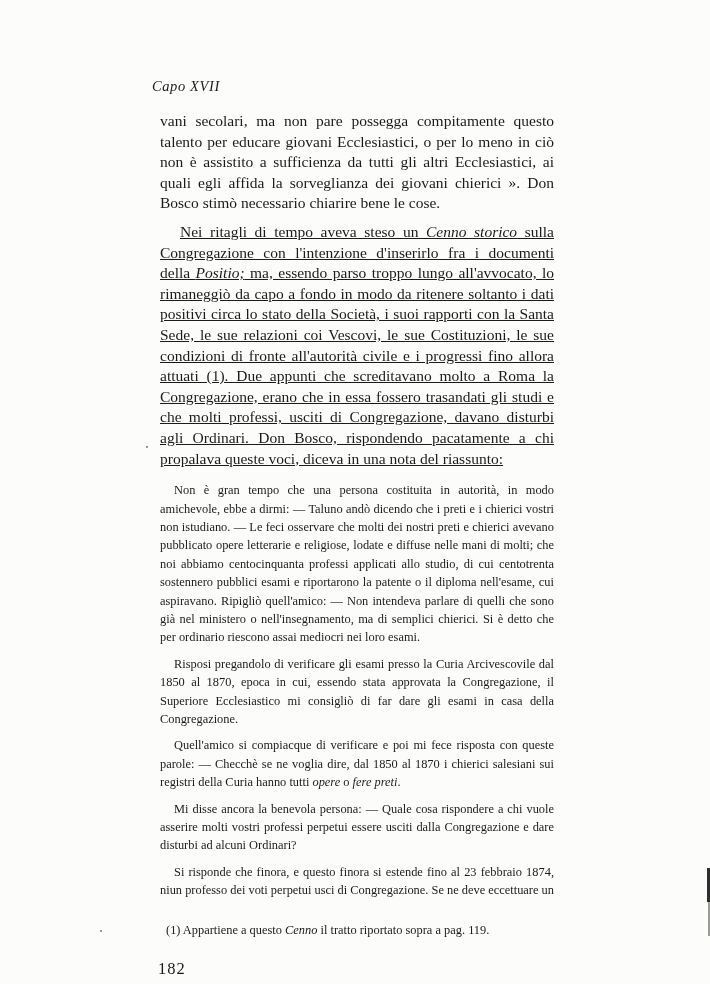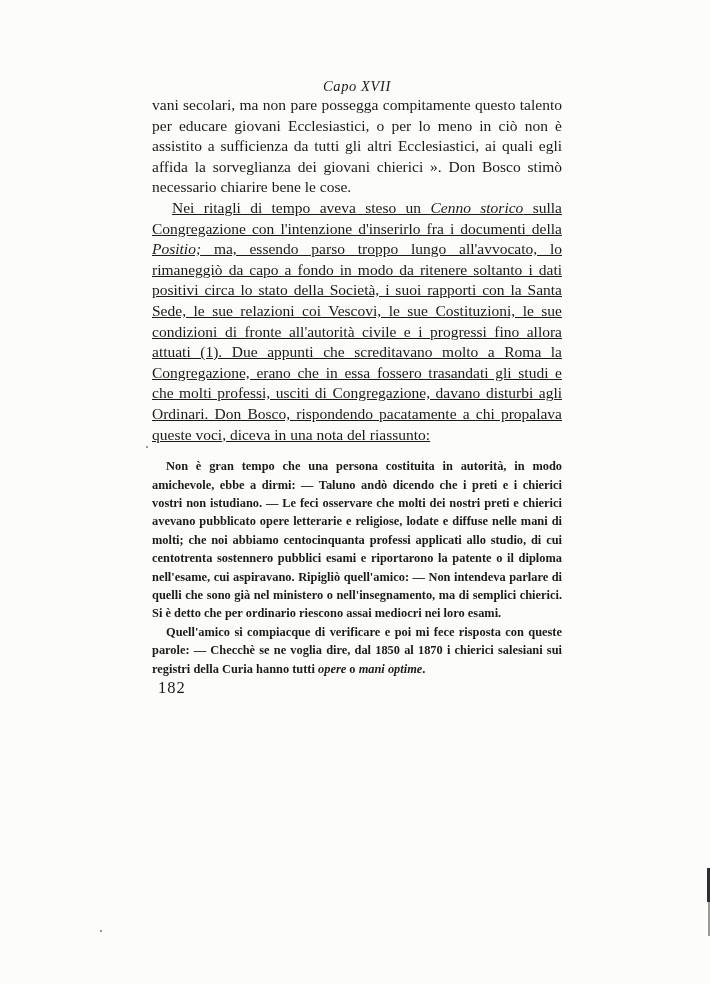--- a/index.html
+++ b/index.html
@@ -15,51 +15,53 @@
     color: #1b1b1b;
     overflow: hidden;
   }
   .page {
     position: absolute;
     left: 152px;
     top: 78px;
     width: 410px;
   }
   .running-head {
-    text-align: center;
+    text-align: left;
     font-style: italic;
     font-size: 14.5px;
     letter-spacing: 0.6px;
+    margin-bottom: 16px;
   }
   p.para {
-    margin: 0;
+    margin: 8px;
     text-align: justify;
     text-justify: inter-word;
   }
   p.para.main {
     font-size: 15.5px;
     line-height: 20.6px;
   }
   p.para.main.indent { text-indent: 20px; text-decoration: underline; }
   p.para.small {
     font-size: 12.4px;
     line-height: 18.4px;
   }
-  p.para.small.indent { text-indent: 14px; font-weight: bold; }
+  p.para.small.indent { text-indent: 14px; }
   p.para.first-small { margin-top: 12px; }
   .it { font-style: italic; }
   .footnote {
     font-size: 12.4px;
     line-height: 17px;
     margin-top: 22px;
     padding-left: 14px;
     text-align: left;
   }
   .page-number {
     font-size: 16.5px;
+    margin-top: 20px;
     margin-left: 6px;
     letter-spacing: 1px;
   }
   
   .artifact-right-dark {
     position: absolute;
     right: 0;
     top: 868px;
     width: 3px;
     height: 34px;
@@ -84,23 +86,27 @@
 </head>
 <body>
 
 <div class="page">
   <div class="running-head">Capo XVII</div>
 
   <div id="body-text">
       <p class="para main"><span>vani secolari, ma non pare possegga compitamente questo talento per educare giovani Ecclesiastici, o per lo meno in ciò non è assistito a sufficienza da tutti gli altri Ecclesiastici, ai quali egli affida la sorveglianza dei giovani chierici ». Don Bosco stimò necessario chiarire bene le cose.</span></p>
       <p class="para main indent"><span>Nei ritagli di tempo aveva steso un </span><span class="it">Cenno storico</span><span> sulla Congregazione con l'intenzione d'inserirlo fra i documenti della </span><span class="it">Positio;</span><span> ma, essendo parso troppo lungo all'avvocato, lo rimaneggiò da capo a fondo in modo da ritenere soltanto i dati positivi circa lo stato della Società, i suoi rapporti con la Santa Sede, le sue relazioni coi Vescovi, le sue Costituzioni, le sue condizioni di fronte all'autorità civile e i progressi fino allora attuati (1). Due appunti che screditavano molto a Roma la Congregazione, erano che in essa fossero trasandati gli studi e che molti professi, usciti di Congregazione, davano disturbi agli Ordinari. Don Bosco, rispondendo pacatamente a chi propalava queste voci, diceva in una nota del riassunto:</span></p>
       <p class="para small indent first-small"><span>Non è gran tempo che una persona costituita in autorità, in modo amichevole, ebbe a dirmi: — Taluno andò dicendo che i preti e i chierici vostri non istudiano. — Le feci osservare che molti dei nostri preti e chierici avevano pubblicato opere letterarie e religiose, lodate e diffuse nelle mani di molti; che noi abbiamo centocinquanta professi applicati allo studio, di cui centotrenta sostennero pubblici esami e riportarono la patente o il diploma nell'esame, cui aspiravano. Ripigliò quell'amico: — Non intendeva parlare di quelli che sono già nel ministero o nell'insegnamento, ma di semplici chierici. Si è detto che per ordinario riescono assai mediocri nei loro esami.</span></p>
-      <p class="para small indent"><span>Quell'amico si compiacque di verificare e poi mi fece risposta con queste parole: — Checchè se ne voglia dire, dal 1850 al 1870 i chierici salesiani sui registri della Curia hanno tutti </span><span class="it">opere</span><span> o </span><span class="it">mani optime</span><span>.</span></p>
+      <p class="para small indent"><span>Risposi pregandolo di verificare gli esami presso la Curia Arcivescovile dal 1850 al 1870, epoca in cui, essendo stata approvata la Congregazione, il Superiore Ecclesiastico mi consigliò di far dare gli esami in casa della Congregazione.</span></p>
+      <p class="para small indent"><span>Quell'amico si compiacque di verificare e poi mi fece risposta con queste parole: — Checchè se ne voglia dire, dal 1850 al 1870 i chierici salesiani sui registri della Curia hanno tutti </span><span class="it">opere</span><span> o </span><span class="it">fere preti</span><span>.</span></p>
+      <p class="para small indent"><span>Mi disse ancora la benevola persona: — Quale cosa rispondere a chi vuole asserire molti vostri professi perpetui essere usciti dalla Congregazione e dare disturbi ad alcuni Ordinari?</span></p>
+      <p class="para small indent"><span>Si risponde che finora, e questo finora si estende fino al 23 febbraio 1874, niun professo dei voti perpetui usci di Congregazione. Se ne deve eccettuare un</span></p>
     </div>
 
+  <div class="footnote" id="footnote"><span>(1) Appartiene a questo </span><span class="it">Cenno</span><span> il tratto riportato sopra a pag. 119.</span></div>
 
   <div class="page-number">182</div>
 </div>
 
 <div class="artifact-right-dark"></div>
 <div class="artifact-right-light"></div>
 <div class="speck" style="left:146px; top:446px;"></div>
 <div class="speck" style="left:100px; top:930px;"></div>
 
 </body></html>

